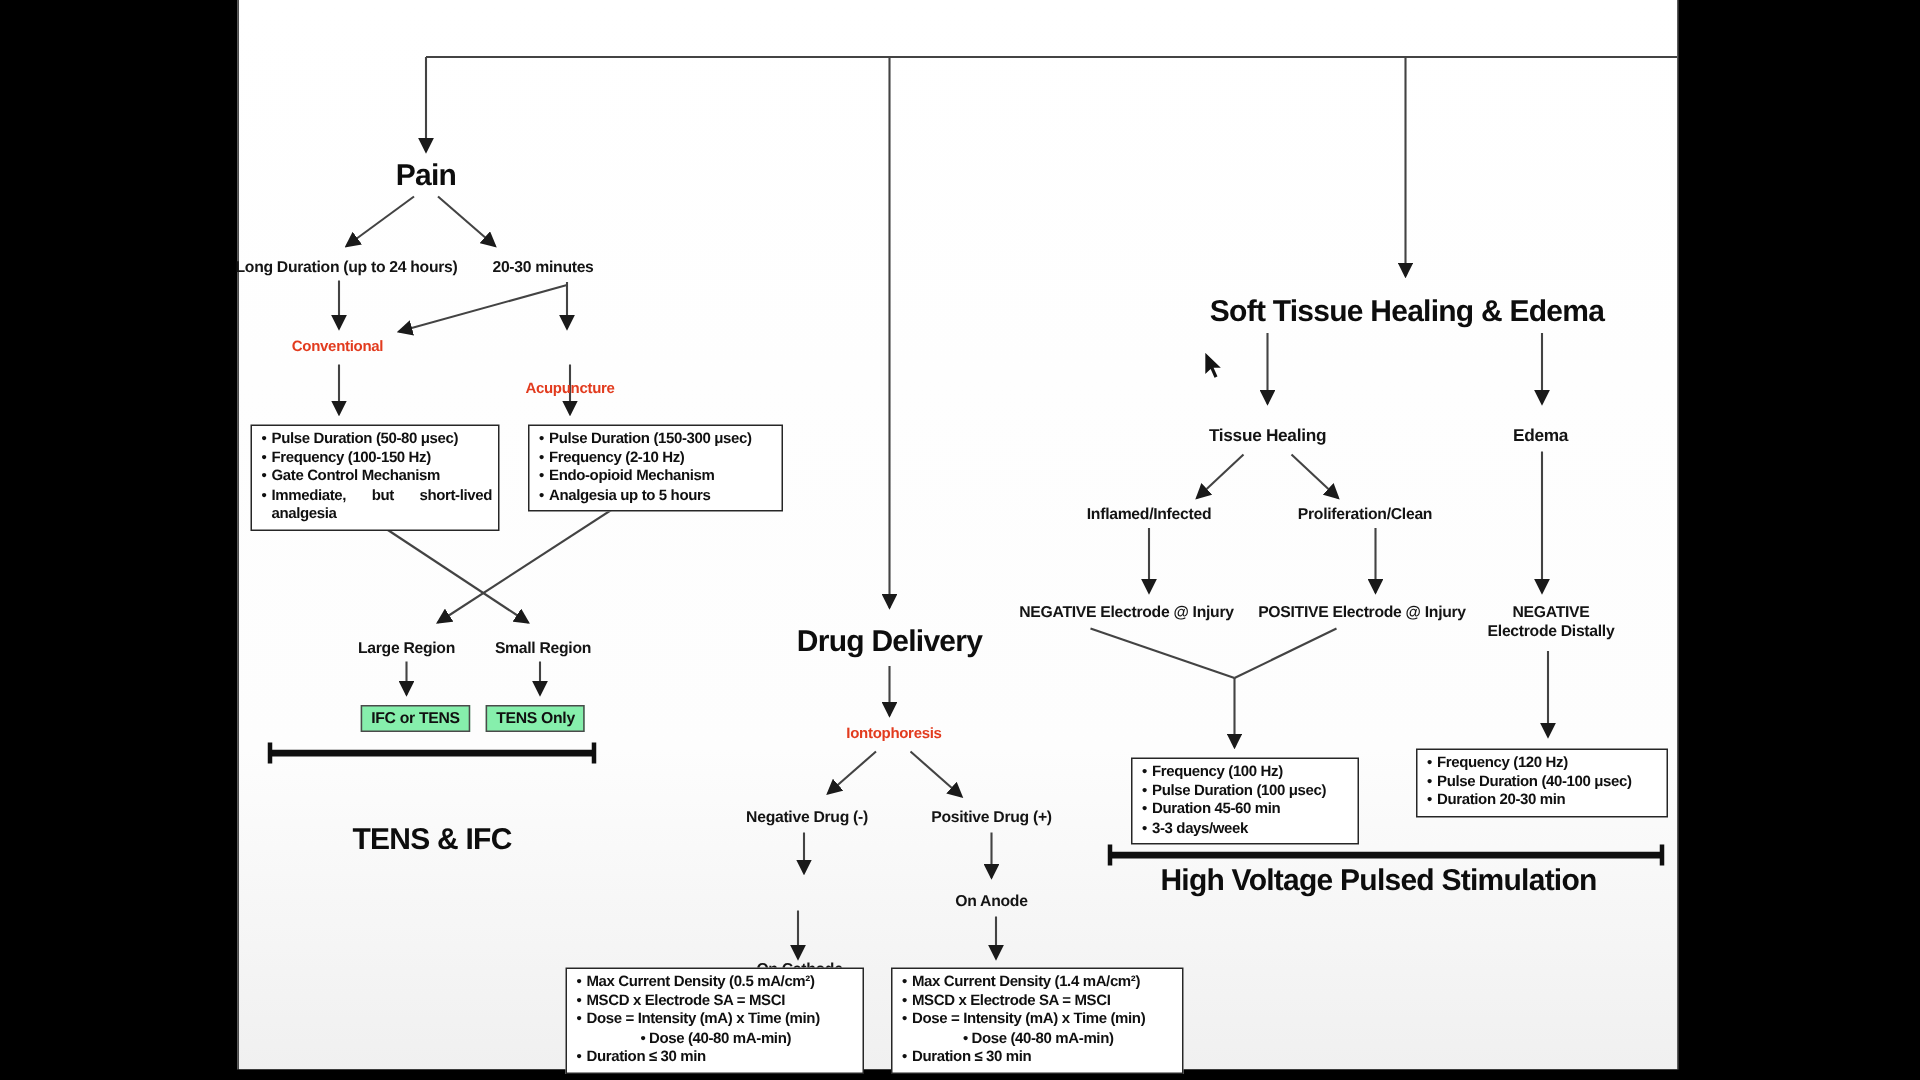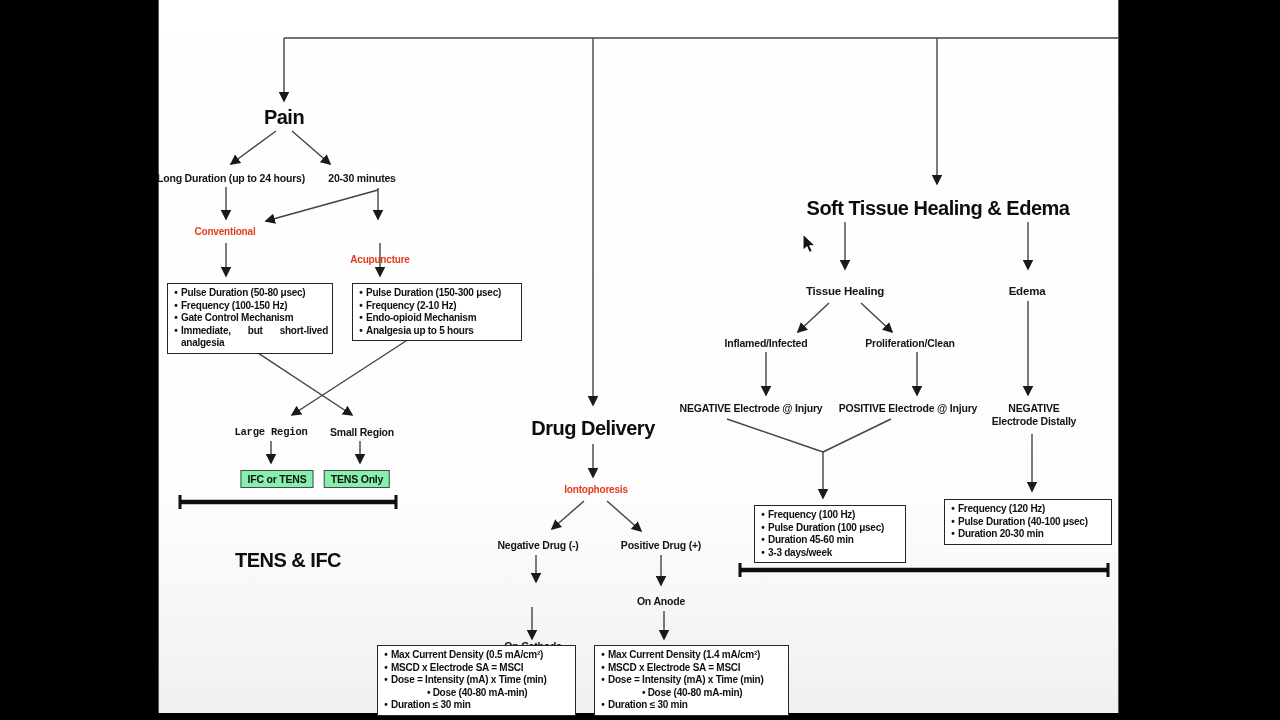--- a/index.html
+++ b/index.html
@@ -134,21 +134,21 @@
     <div class="brow">
         <span class="dot">•</span>
         <span class="txt">Endo-opioid Mechanism</span>
       </div>
     <div class="brow">
         <span class="dot">•</span>
         <span class="txt">Analgesia up to 5 hours</span>
       </div>
   </div>
 
-  <div class="lbl mid" style="left:271px;top:426px;font-family:Liberation Mono, monospace;">Large Region</div>
+  <div class="lbl mid" style="left:271px;top:426px;">Large Region</div>
   <div class="lbl mid" style="left:362px;top:426px;">Small Region</div>
   <div class="sbox" style="left:277px;top:470px;">IFC or TENS</div>
   <div class="sbox" style="left:357px;top:470px;">TENS Only</div>
   <div class="lbl h1" style="left:288px;top:508px;margin-top:41px;">TENS &amp; IFC</div>
 
   <div class="lbl h1" style="left:593px;top:417px;">Drug Delivery</div>
   <div class="lbl red" style="left:596px;top:484px;">Iontophoresis</div>
   <div class="lbl mid" style="left:538px;top:539px;">Negative Drug (-)</div>
   <div class="lbl mid" style="left:661px;top:539px;">Positive Drug (+)</div>
   <div class="lbl mid" style="left:533px;top:592px;margin-top:48px;">On Cathode</div>
@@ -239,13 +239,14 @@
     <div class="brow">
         <span class="dot">•</span>
         <span class="txt">Pulse Duration (40-100 μsec)</span>
       </div>
     <div class="brow">
         <span class="dot">•</span>
         <span class="txt">Duration 20-30 min</span>
       </div>
   </div>
 
+  <div class="lbl h1" style="left:919px;top:576px;">High Voltage Pulsed Stimulation</div>
 </div>
 
 </body></html>

